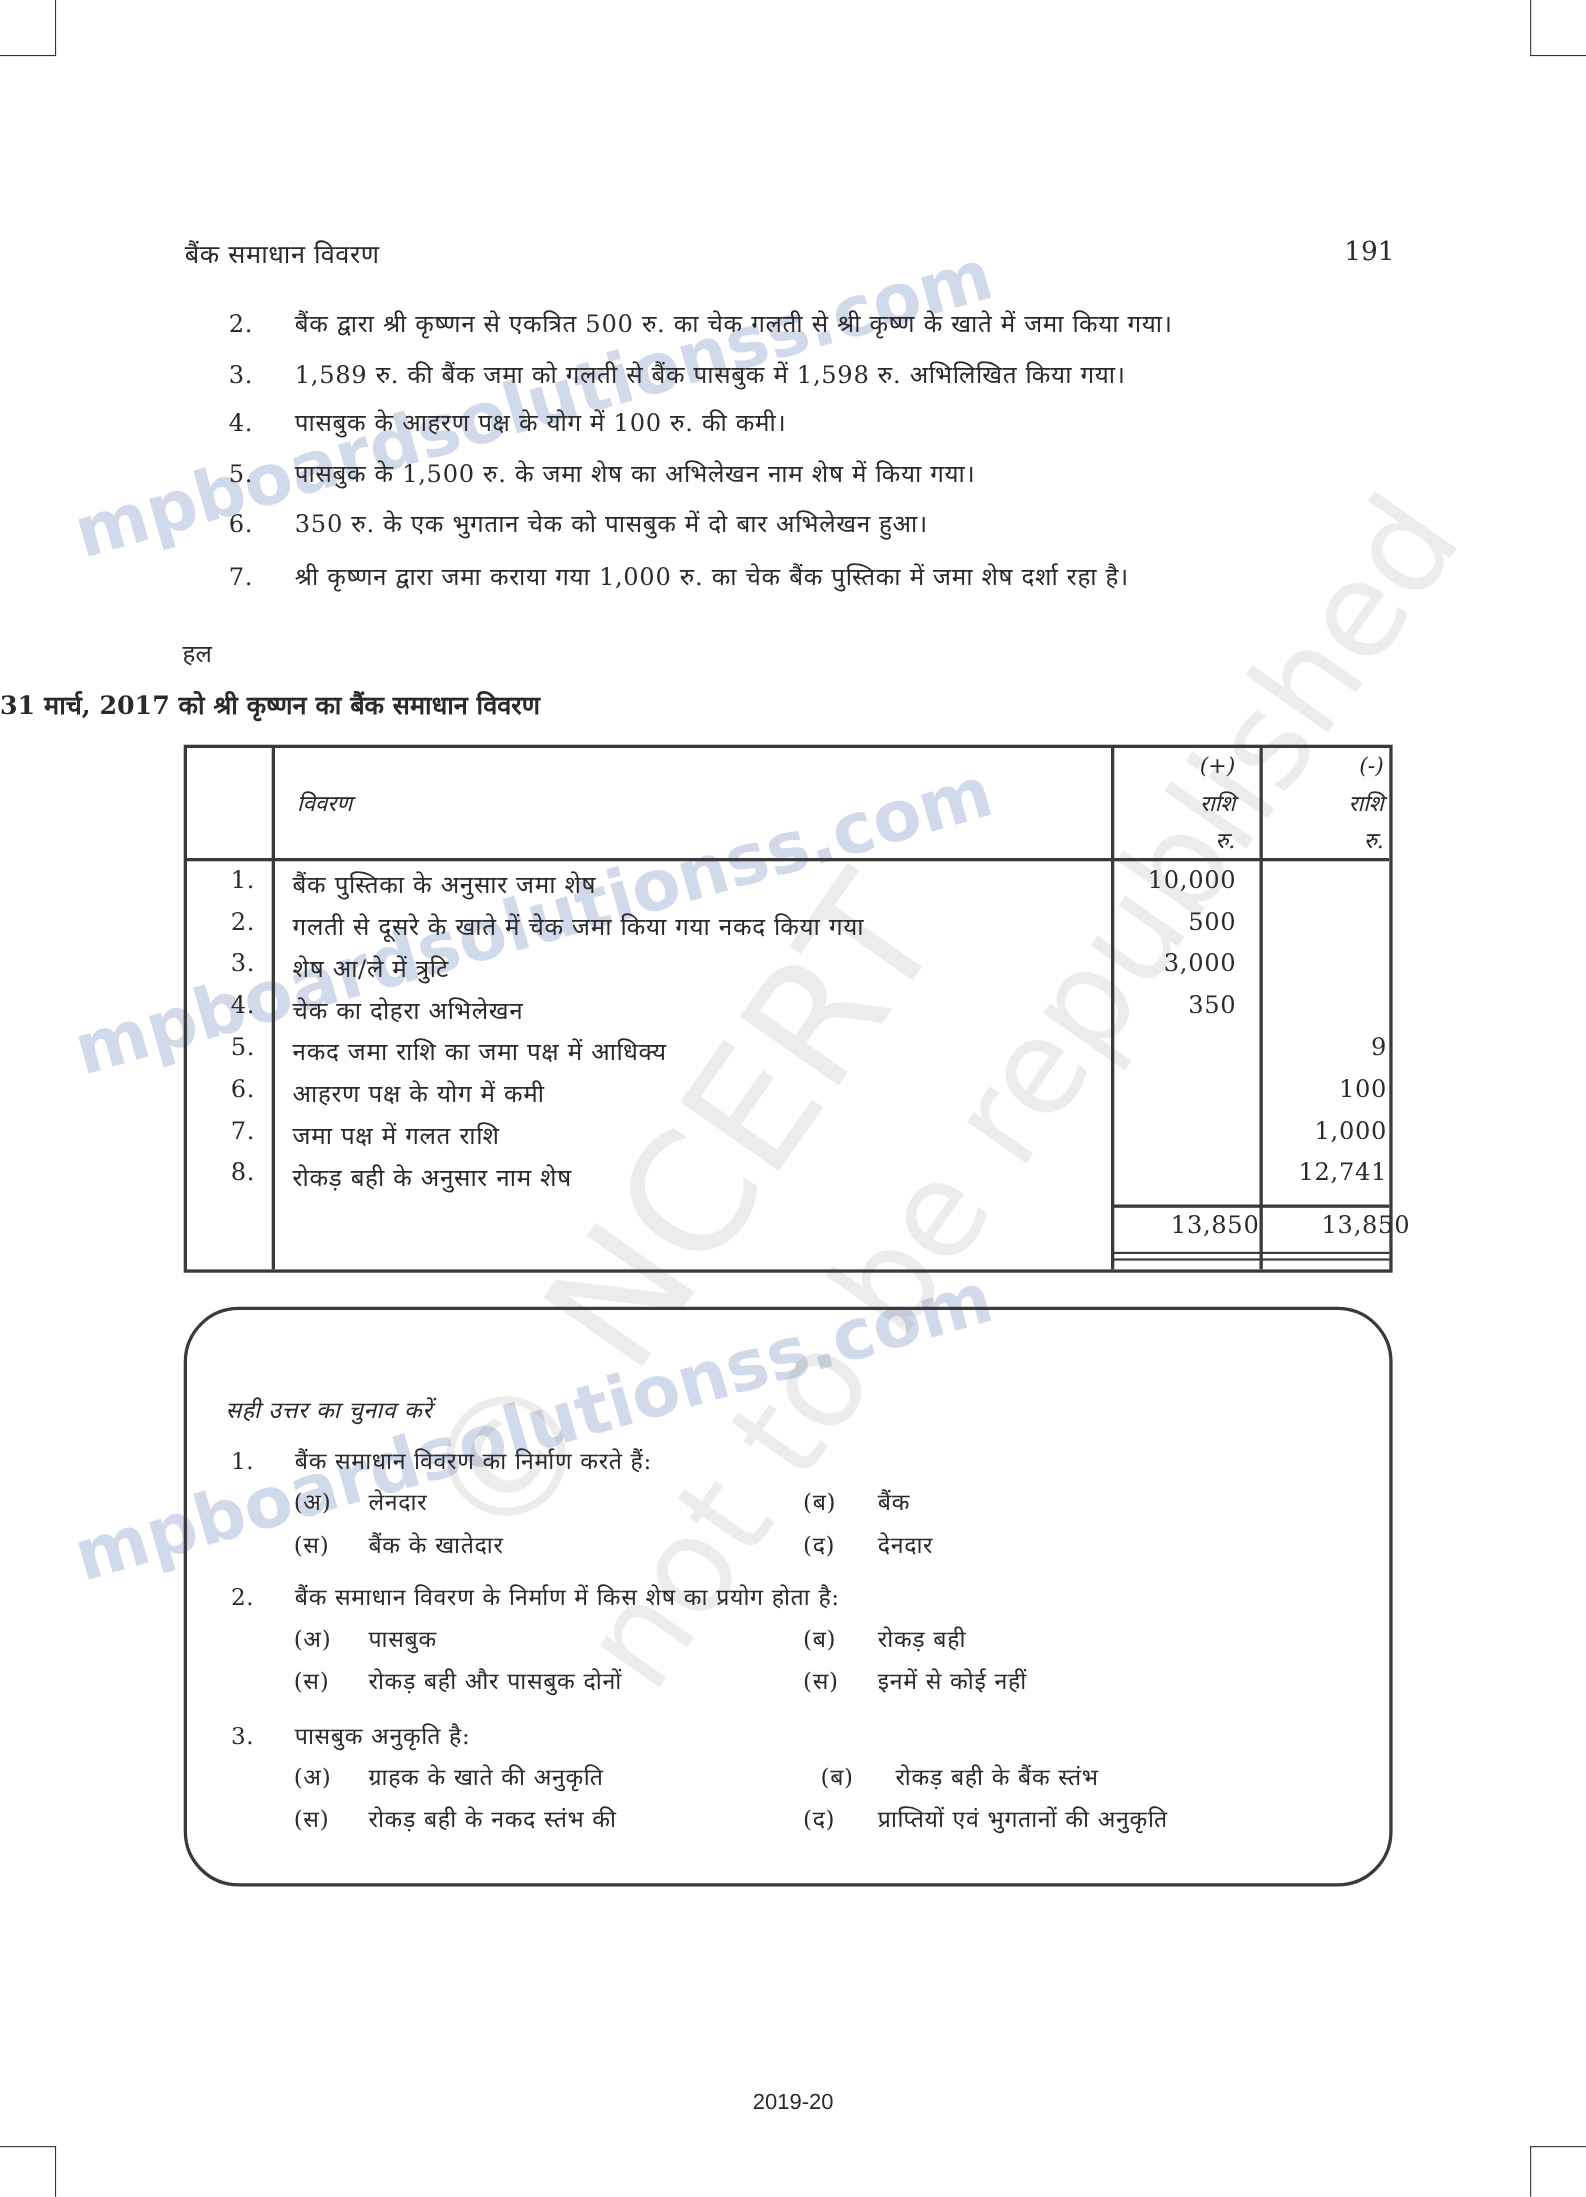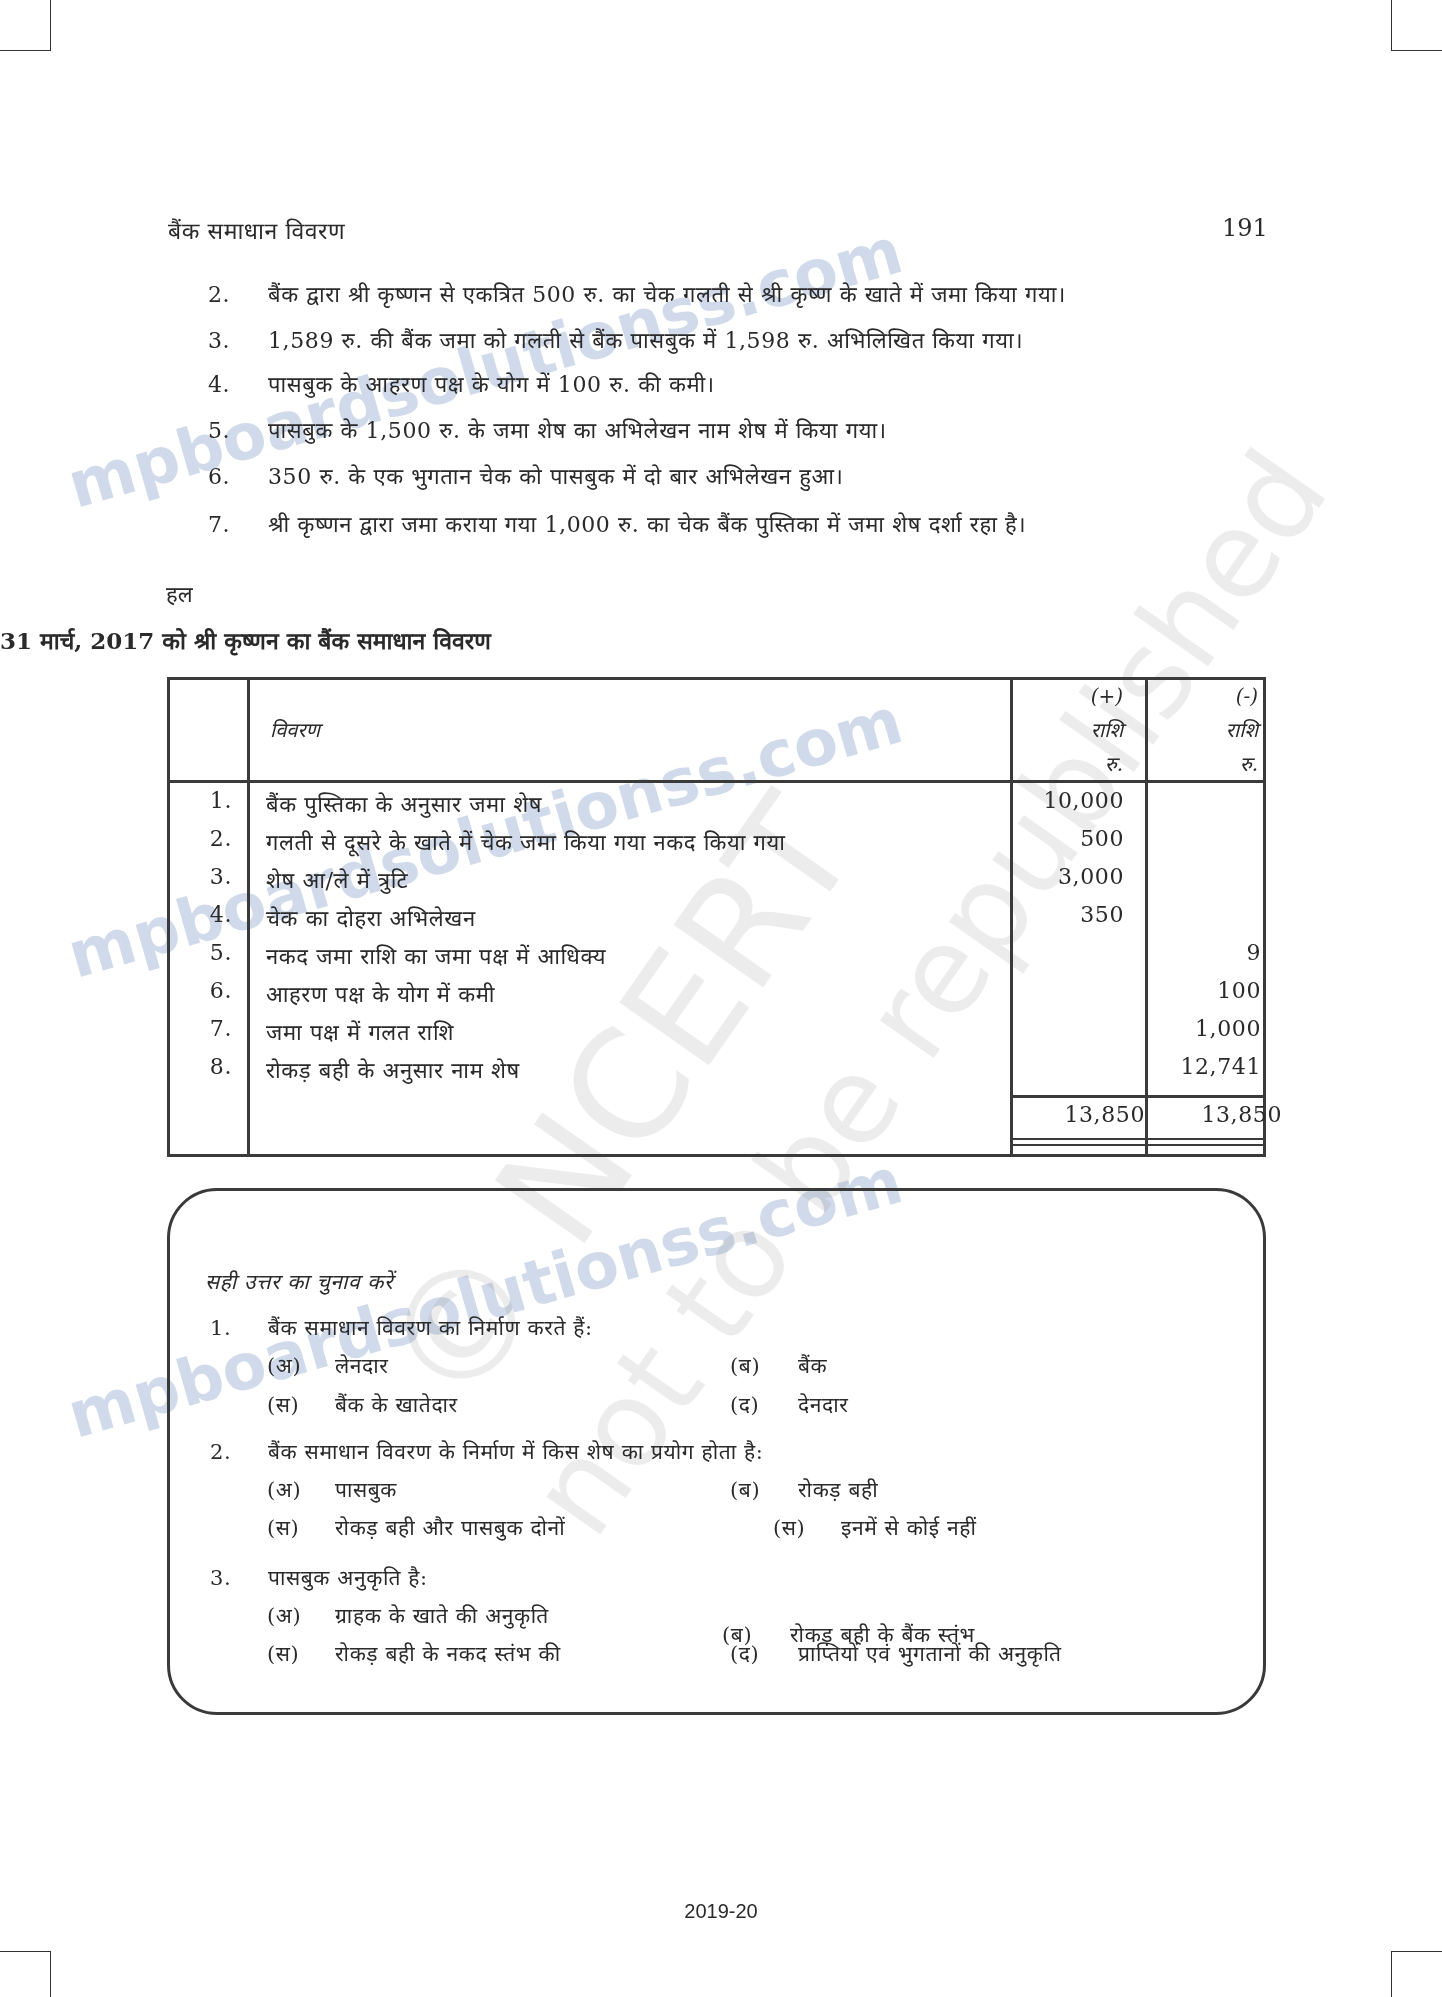--- a/index.html
+++ b/index.html
@@ -171,24 +171,24 @@
   <div class="opt" style="left:560px; top:160px;"><span class="opt-k">(ब)</span><span>बैंक</span></div>
   <div class="opt" style="left:97px; top:199px;"><span class="opt-k">(स)</span><span>बैंक के खातेदार</span></div>
   <div class="opt" style="left:560px; top:199px;"><span class="opt-k">(द)</span><span>देनदार</span></div>
 
   <div class="mcq" style="top:246px;">
     <span class="mcq-num">2.</span><span>बैंक समाधान विवरण के निर्माण में किस शेष का प्रयोग होता है:</span>
   </div>
   <div class="opt" style="left:97px; top:284px;"><span class="opt-k">(अ)</span><span>पासबुक</span></div>
   <div class="opt" style="left:560px; top:284px;"><span class="opt-k">(ब)</span><span>रोकड़ बही</span></div>
   <div class="opt" style="left:97px; top:322px;"><span class="opt-k">(स)</span><span>रोकड़ बही और पासबुक दोनों</span></div>
-  <div class="opt" style="left:560px; top:322px;margin-left:43px;"><span class="opt-k">(स)</span><span>इनमें से कोई नहीं</span></div>
+  <div class="opt" style="left:560px; top:322px;"><span class="opt-k">(स)</span><span>इनमें से कोई नहीं</span></div>
 
   <div class="mcq" style="top:372px;">
     <span class="mcq-num">3.</span><span>पासबुक अनुकृति है:</span>
   </div>
   <div class="opt" style="left:97px; top:410px;"><span class="opt-k">(अ)</span><span>ग्राहक के खाते की अनुकृति</span></div>
-  <div class="opt" style="left:552px; top:410px;margin-top:19px;"><span class="opt-k">(ब)</span><span>रोकड़ बही के बैंक स्तंभ</span></div>
+  <div class="opt" style="left:576px; top:410px;"><span class="opt-k">(ब)</span><span>रोकड़ बही के बैंक स्तंभ</span></div>
   <div class="opt" style="left:97px; top:448px;"><span class="opt-k">(स)</span><span>रोकड़ बही के नकद स्तंभ की</span></div>
   <div class="opt" style="left:560px; top:448px;"><span class="opt-k">(द)</span><span>प्राप्तियों एवं भुगतानों की अनुकृति</span></div>
 </div>
 
 <div class="footer">2019-20</div>
 
 </body></html>

